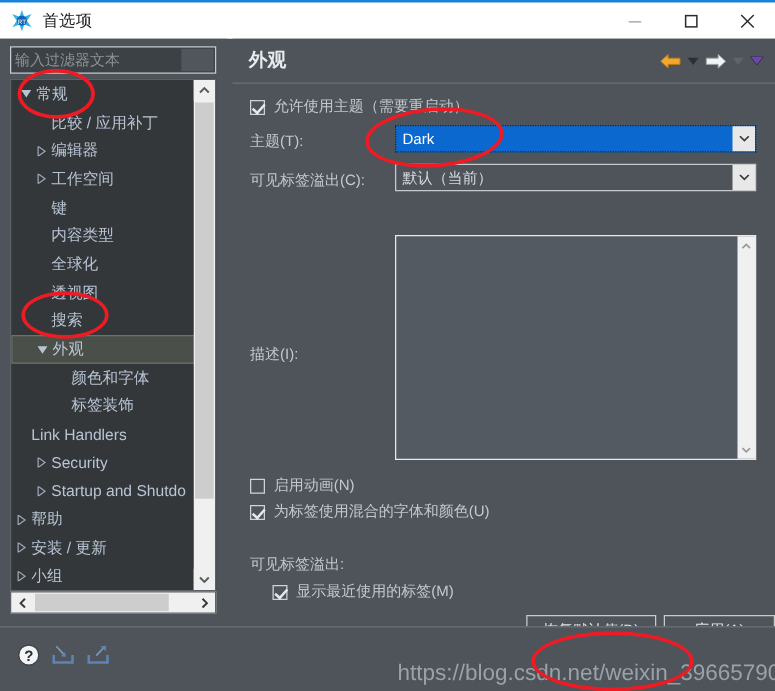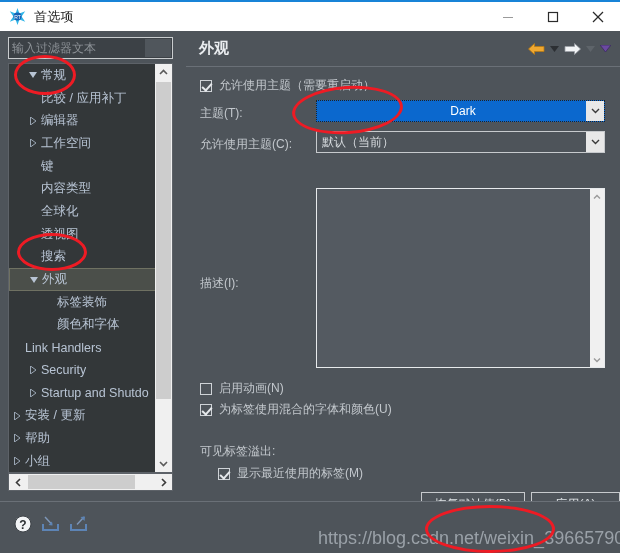--- a/index.html
+++ b/index.html
@@ -74,21 +74,21 @@
     box-sizing:border-box;position:relative;flex:0 0 12px;}
   .cbox.on::after{content:"";position:absolute;left:3px;top:0px;width:4px;height:8px;
     border:solid #e6e9ec;border-width:0 2px 2px 0;transform:rotate(42deg);}
 
   .lbl{color:#c3c8cd;font-size:12px;}
 
   .combo{position:relative;height:22px;background:#ffffff;border:1px solid #3a3f44;
     box-sizing:border-box;display:flex;align-items:center;}
   .combo.dark{background:#4e545a;border:1px solid #c7cacd;}
   .combo .val{padding-left:5px;font-size:12px;color:#d6dade;}
-  .combo.sel-blue{background:#0b68ce;border:1px dotted #222;justify-content:center;}
+  .combo.sel-blue{background:#0b68ce;border:1px dotted #222;}
   .combo.sel-blue .val{color:#ffffff;}
   .combo-btn{position:absolute;right:0;top:0;width:18px;height:20px;background:#e8e8e8;
     display:flex;align-items:center;justify-content:center;}
 
   .desc-box{position:absolute;background:#545a61;border:1px solid #e7eaec;box-sizing:border-box;}
   .desc-sb{position:absolute;right:0;top:0;width:14px;height:100%;background:#f0f0f0;}
   .desc-sb .a{width:14px;height:15px;display:flex;align-items:center;justify-content:center;}
   .desc-sb .a.bot{position:absolute;bottom:0;left:0;}
 
   .btn{background:#4e545a;border:1px solid #c7cacd;box-sizing:border-box;
@@ -143,21 +143,21 @@
 
     <div class="left-pane">
 
       <div class="filter-wrap">
         <div class="filter-input">输入过滤器文本</div>
         <div class="filter-btn"></div>
       </div>
 
       <div class="tree">
         <div class="tree-inner" id="tree-inner">
-            <div class="tree-row" style="padding-left: 16px;">
+            <div class="tree-row" style="padding-left: 4px;">
               <span class="tw">
                 <svg width="8" height="8" viewBox="0 0 8 8">
                   <polygon points="0,1 8,1 4,7" fill="#b8c4d4"></polygon>
                 </svg>
               </span>
               <span class="tree-label">常规</span>
             </div>
             <div class="tree-row" style="padding-left: 16px;">
               <span class="tw">
                 <svg width="8" height="8" viewBox="0 0 8 8"></svg>
@@ -215,28 +215,28 @@
                 <svg width="8" height="8" viewBox="0 0 8 8">
                   <polygon points="0,1 8,1 4,7" fill="#b8c4d4"></polygon>
                 </svg>
               </span>
               <span class="tree-label">外观</span>
             </div>
             <div class="tree-row" style="padding-left: 32px;">
               <span class="tw">
                 <svg width="8" height="8" viewBox="0 0 8 8"></svg>
               </span>
+              <span class="tree-label">颜色和字体</span>
+            </div>
+            <div class="tree-row" style="padding-left: 32px;">
+              <span class="tw">
+                <svg width="8" height="8" viewBox="0 0 8 8"></svg>
+              </span>
               <span class="tree-label">标签装饰</span>
             </div>
-            <div class="tree-row" style="padding-left: 32px;">
-              <span class="tw">
-                <svg width="8" height="8" viewBox="0 0 8 8"></svg>
-              </span>
-              <span class="tree-label">颜色和字体</span>
-            </div>
             <div class="tree-row" style="padding-left: 0;">
               <span class="tw">
                 <svg width="8" height="8" viewBox="0 0 8 8"></svg>
               </span>
               <span class="tree-label">Link Handlers</span>
             </div>
             <div class="tree-row" style="padding-left: 16px;">
               <span class="tw">
                 <svg width="8" height="8" viewBox="0 0 8 8">
                   <polygon points="1.5,0 7,4 1.5,8" fill="none" stroke="#9aa6b4" stroke-width="1"></polygon>
@@ -251,29 +251,29 @@
                 </svg>
               </span>
               <span class="tree-label">Startup and Shutdo</span>
             </div>
             <div class="tree-row" style="padding-left: 0px;">
               <span class="tw">
                 <svg width="8" height="8" viewBox="0 0 8 8">
                   <polygon points="1.5,0 7,4 1.5,8" fill="none" stroke="#9aa6b4" stroke-width="1"></polygon>
                 </svg>
               </span>
+              <span class="tree-label">帮助</span>
+            </div>
+            <div class="tree-row" style="padding-left: 0px;">
+              <span class="tw">
+                <svg width="8" height="8" viewBox="0 0 8 8">
+                  <polygon points="1.5,0 7,4 1.5,8" fill="none" stroke="#9aa6b4" stroke-width="1"></polygon>
+                </svg>
+              </span>
               <span class="tree-label">安装 / 更新</span>
-            </div>
-            <div class="tree-row" style="padding-left: 0px;">
-              <span class="tw">
-                <svg width="8" height="8" viewBox="0 0 8 8">
-                  <polygon points="1.5,0 7,4 1.5,8" fill="none" stroke="#9aa6b4" stroke-width="1"></polygon>
-                </svg>
-              </span>
-              <span class="tree-label">帮助</span>
             </div>
             <div class="tree-row" style="padding-left: 0px;">
               <span class="tw">
                 <svg width="8" height="8" viewBox="0 0 8 8">
                   <polygon points="1.5,0 7,4 1.5,8" fill="none" stroke="#9aa6b4" stroke-width="1"></polygon>
                 </svg>
               </span>
               <span class="tree-label">小组</span>
             </div>
           </div>
@@ -350,21 +350,21 @@
         <div class="lbl" style="position:absolute;left:14px;top:37px;">主题(T):</div>
         <div class="combo sel-blue" style="position:absolute;left:130px;top:32px;width:289px;">
           <span class="val">Dark</span>
           <span class="combo-btn">
             <svg width="9" height="6" viewBox="0 0 9 6">
                 <polyline points="1,1 4.5,4.5 8,1" fill="none" stroke="#3a3a3a" stroke-width="1.4"></polyline>
               </svg>
           </span>
         </div>
 
-        <div class="lbl" style="position:absolute;left:14px;top:68px;">允许使用主题(C):</div>
+        <div class="lbl" style="position:absolute;left:14px;top:68px;">可见标签溢出(C):</div>
         <div class="combo dark" style="position:absolute;left:130px;top:63px;width:289px;">
           <span class="val">默认（当前）</span>
           <span class="combo-btn">
             <svg width="9" height="6" viewBox="0 0 9 6">
                 <polyline points="1,1 4.5,4.5 8,1" fill="none" stroke="#3a3a3a" stroke-width="1.4"></polyline>
               </svg>
           </span>
         </div>
 
         <div class="lbl" style="position:absolute;left:14px;top:207px;text-align:center;">描述(I):</div>

